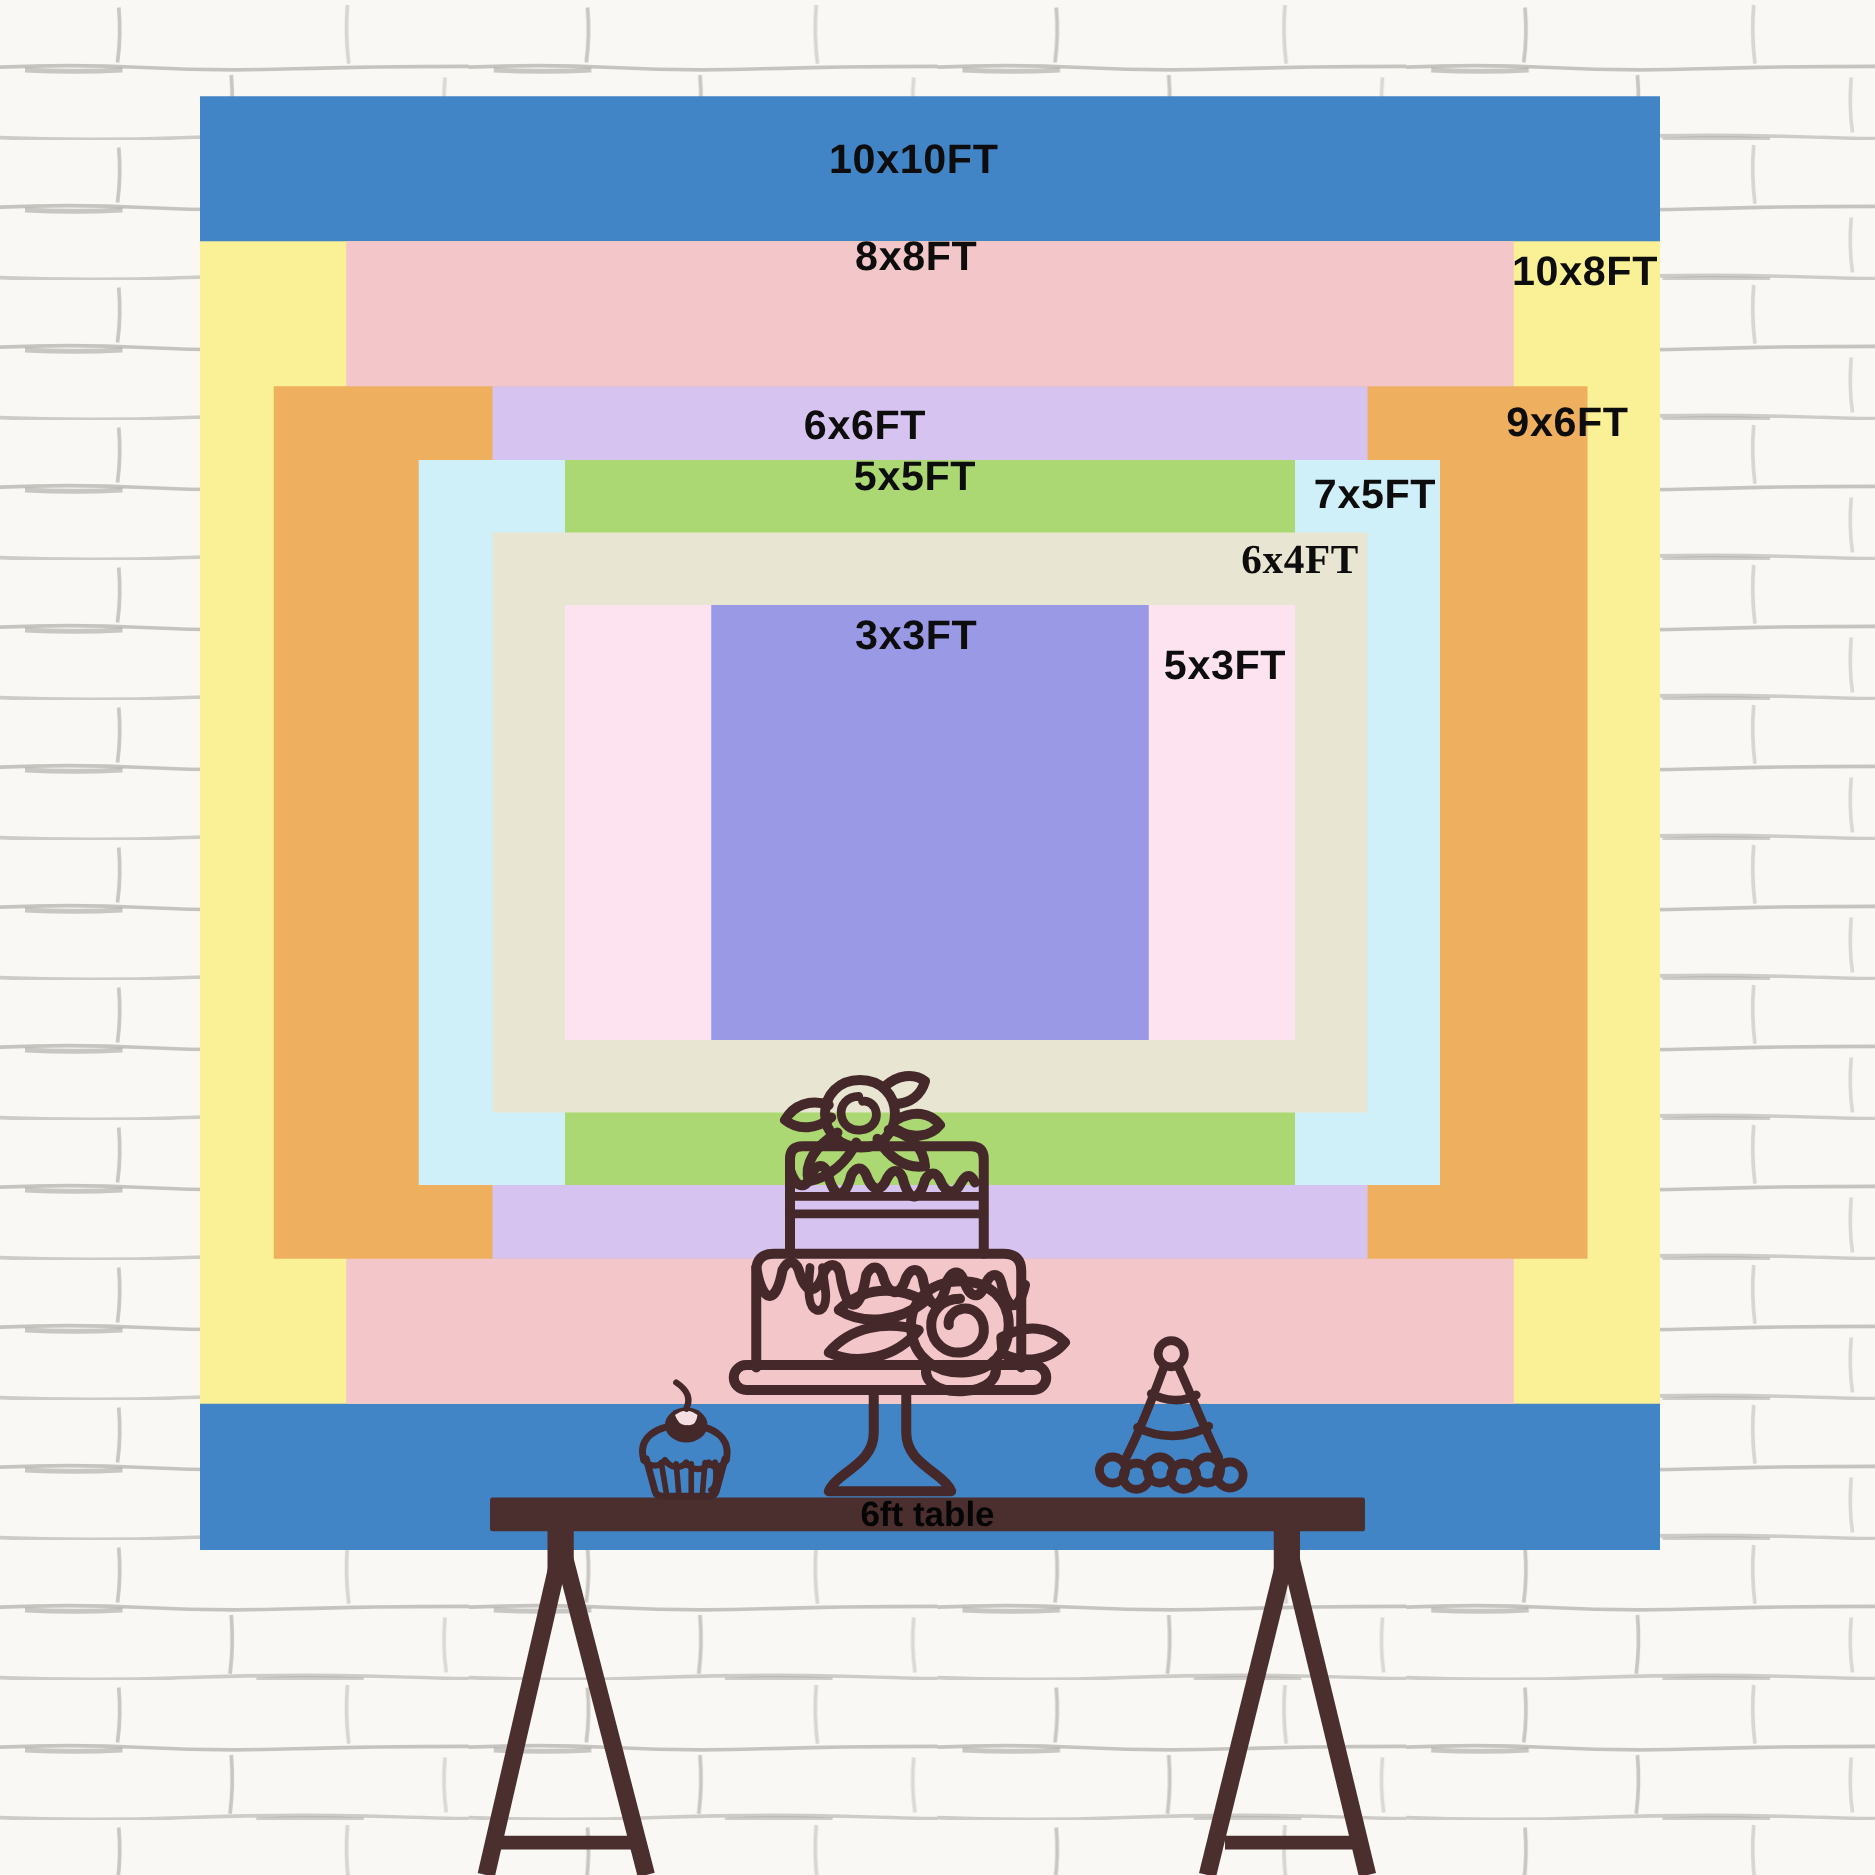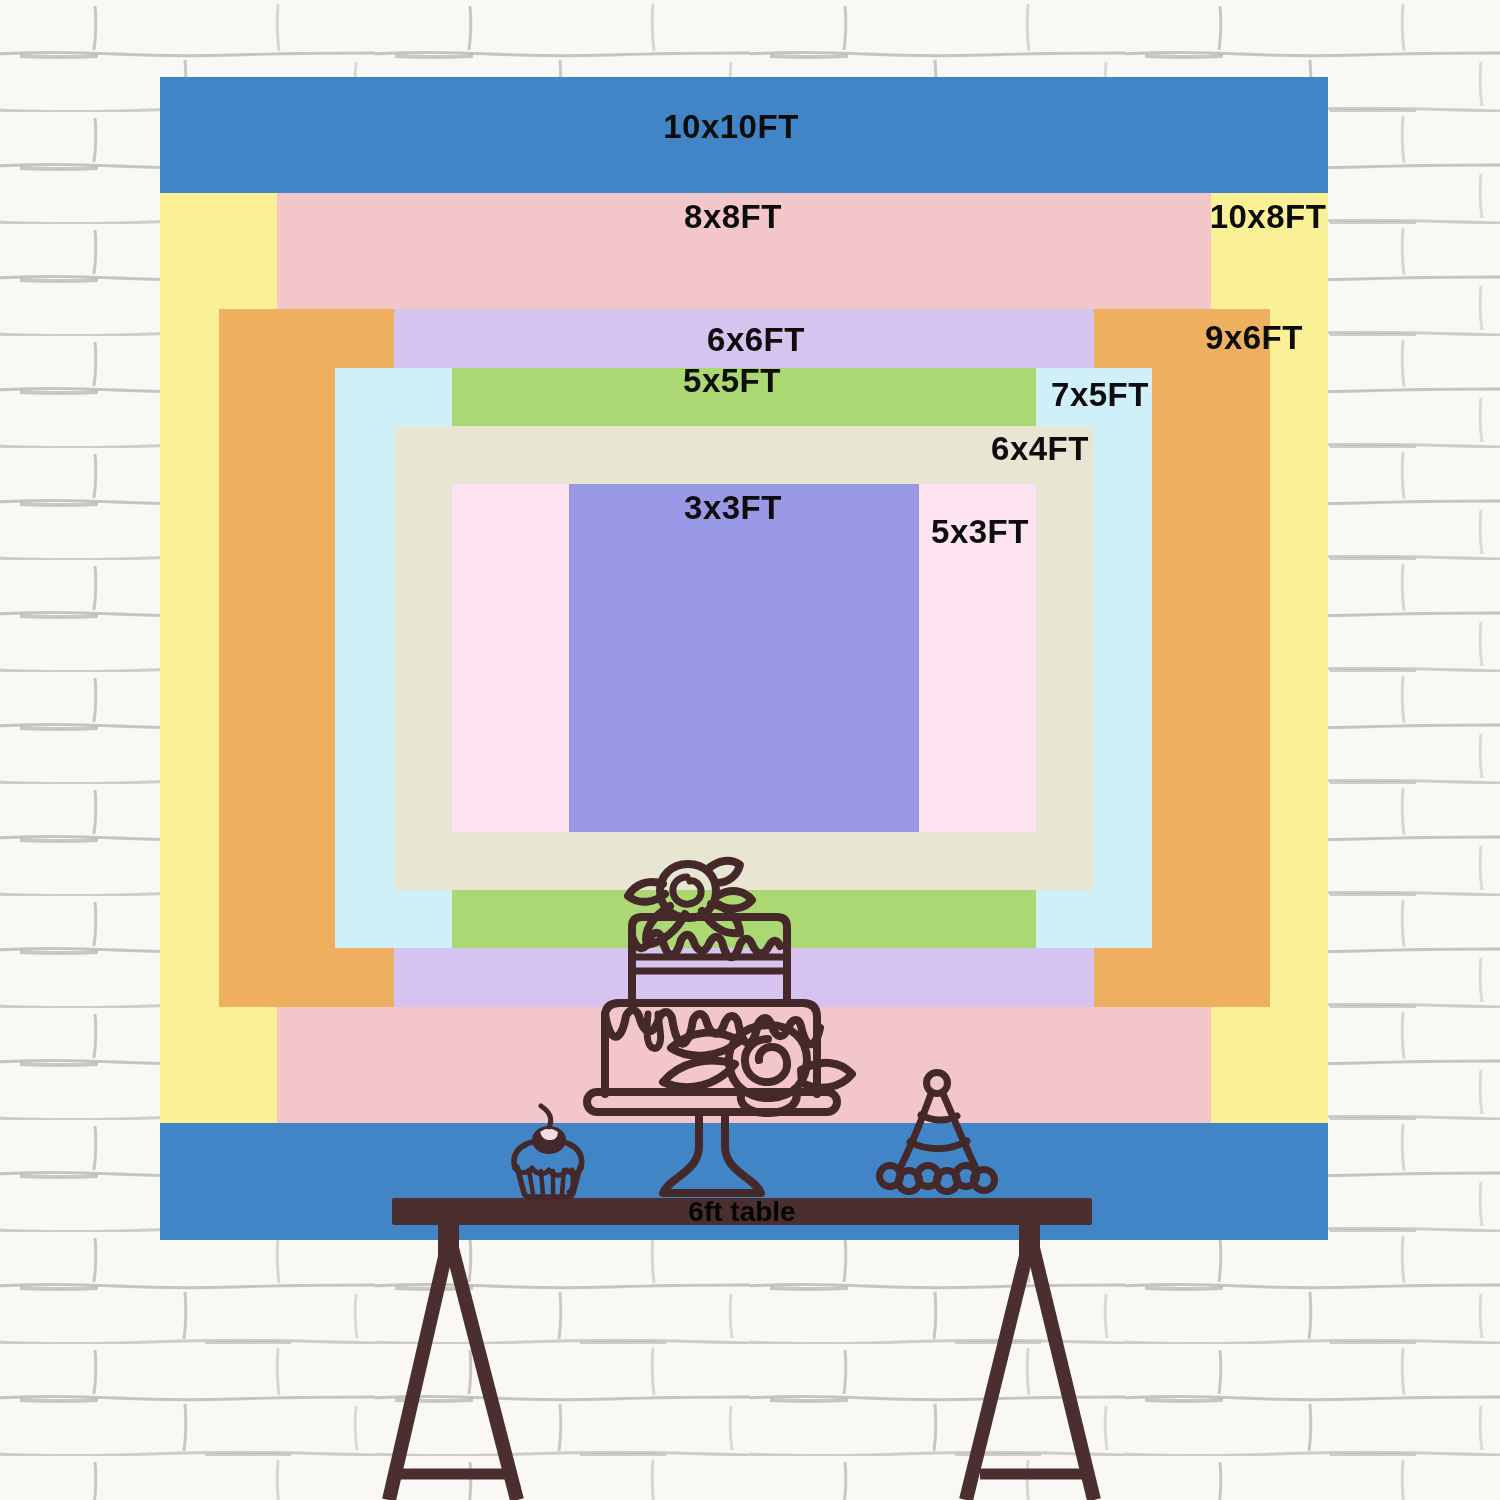--- a/index.html
+++ b/index.html
@@ -57,26 +57,26 @@
       <div class="size-rect" style="left: 335px; top: 368px; width: 817px; height: 580px; background: rgb(207, 239, 249);"></div>
       <div class="size-rect" style="left: 452px; top: 368px; width: 584px; height: 580px; background: rgb(172, 216, 115);"></div>
       <div class="size-rect" style="left: 394px; top: 426px; width: 700px; height: 464px; background: rgb(233, 229, 211);"></div>
       <div class="size-rect" style="left: 452px; top: 484px; width: 584px; height: 348px; background: rgb(253, 226, 239);"></div>
       <div class="size-rect" style="left: 569px; top: 484px; width: 350px; height: 348px; background: rgb(154, 153, 229);"></div>
     </div>
 
   <div class="layer" id="labels-layer">
       <div class="size-label" style="left: 731px; top: 127px;">10x10FT</div>
       <div class="size-label" style="left: 1268px; top: 217px;">10x8FT</div>
-      <div class="size-label" style="left: 733px; top: 217px; text-align: center;">8x8FT</div>
+      <div class="size-label" style="left: 733px; top: 205px; text-align: center;">8x8FT</div>
       <div class="size-label" style="left: 1254px; top: 338px;">9x6FT</div>
-      <div class="size-label" style="left: 756px; top: 340px;">6x6FT</div>
+      <div class="size-label" style="left: 692px; top: 340px;">6x6FT</div>
       <div class="size-label" style="left: 1100px; top: 395px;">7x5FT</div>
       <div class="size-label" style="left: 732px; top: 381px;">5x5FT</div>
-      <div class="size-label" style="left: 1040px; top: 449px;">6x4FT</div>
+      <div class="size-label" style="left: 1040px; top: 449px; font-family: Liberation Serif, serif;">6x4FT</div>
       <div class="size-label" style="left: 980px; top: 532px;">5x3FT</div>
       <div class="size-label" style="left: 733px; top: 508px;">3x3FT</div>
     </div>
 
   <svg class="layer" id="art" width="1500" height="1500" viewBox="0 0 1500 1500">
 
     <g>
       <rect class="wood" x="392" y="1198" width="700" height="27" rx="2"></rect>
       <rect class="wood" x="438" y="1222" width="21" height="36"></rect>
       <rect class="wood" x="1019" y="1222" width="21" height="36"></rect>

